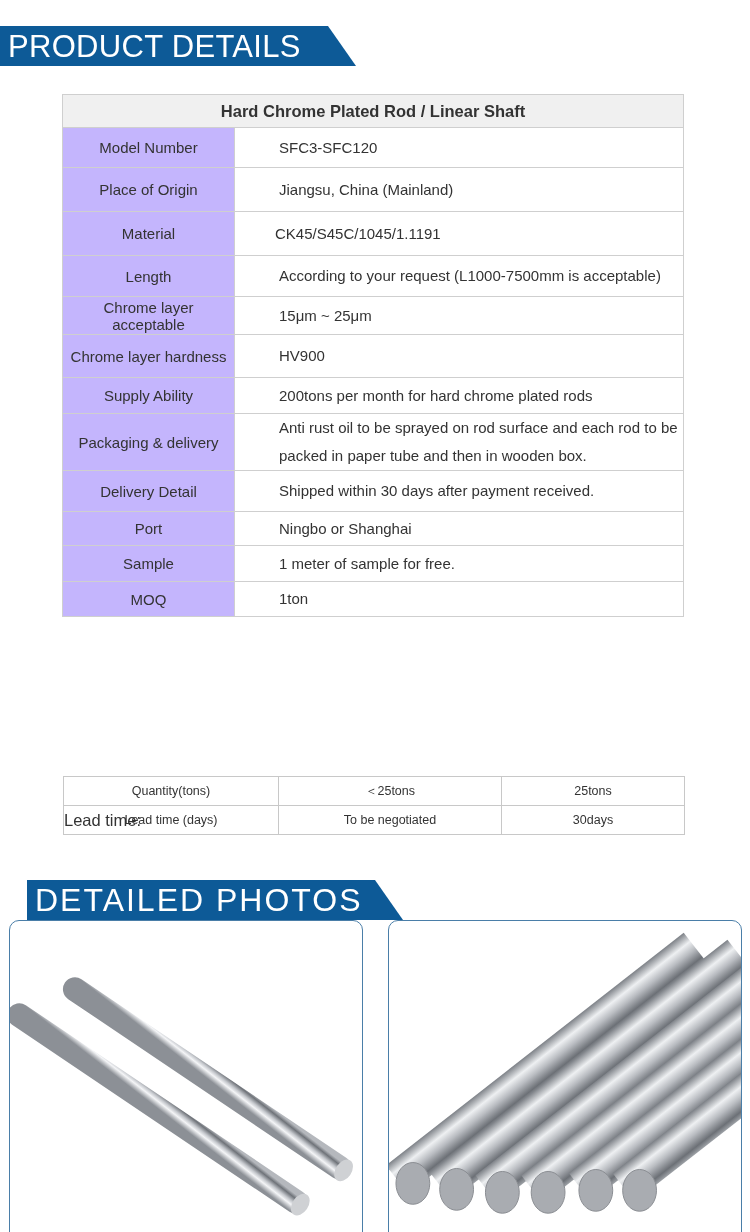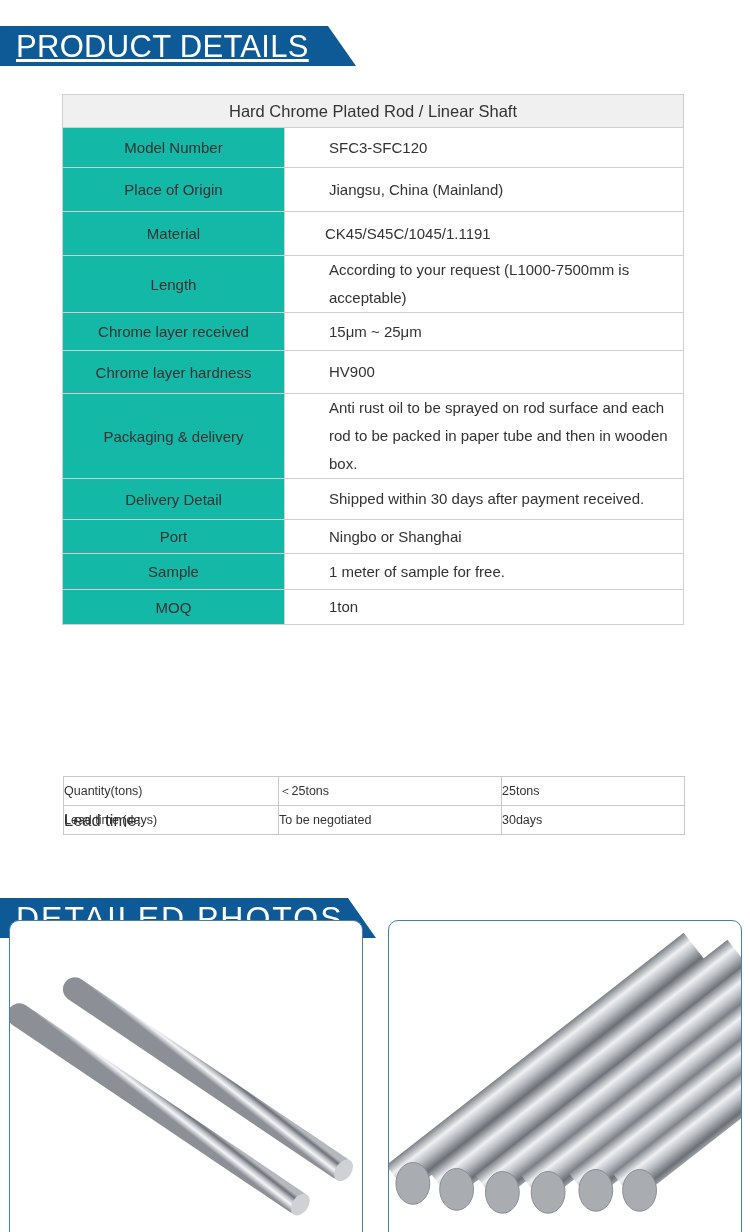--- a/index.html
+++ b/index.html
@@ -8,47 +8,47 @@
 
     .banner {
       position: absolute; left: 0; height: 40px;
       color: #ffffff;
       display: flex; align-items: center;
     }
     .banner .shape {
       position: absolute; left: 0; top: 0; height: 100%;
       background: #0d5a97;
     }
-    .banner .text { position: relative; padding-left: 16px; font-size: 31px; letter-spacing: 0.3px; line-height: 1; text-decoration: underline; }
+    .banner .text { position: relative; padding-left: 8px; font-size: 31px; letter-spacing: 0.3px; line-height: 1; }
     #banner-product { top: 26px; }
     #banner-product .shape { width: 356px; clip-path: polygon(0 0, 328px 0, 356px 40px, 0 40px); }
-    #banner-photos { top: 898px; }
+    #banner-photos { top: 880px; margin-left: 27px; }
     #banner-photos .shape { width: 376px; clip-path: polygon(0 0, 348px 0, 376px 40px, 0 40px); }
     #banner-photos .text { letter-spacing: 2px; font-size: 32px; }
 
     table.spec {
       position: absolute; left: 62px; top: 94px; width: 622px;
       border-collapse: collapse; font-size: 15px; color: #333;
     }
     table.spec td, table.spec th {
       border: 1px solid #cfcfcf;
     }
     table.spec th {
-      background: #f0f0f0; font-weight: normal; font-size: 16.5px; height: 33px; text-align: center;
-    }
-    table.spec td.label { width: 222px; background: #14b8a6; text-align: center; padding: 0 14px; }
+      background: #f0f0f0; font-weight: bold; font-size: 16.5px; height: 33px; text-align: center;
+    }
+    table.spec td.label { width: 172px; background: #c4b5fd; text-align: center; padding: 0 5px; }
     table.spec td.value { background: #ffffff; text-align: left; padding-left: 44px; line-height: 28px; border-radius: 7px; }
 
     .lead-title { position: absolute; left: 64px; top: 771px; font-size: 16.5px; color: #333; margin-top: 40px; }
 
     table.lead {
       position: absolute; left: 63px; top: 776px; width: 622px;
       border-collapse: collapse; font-size: 12.5px; color: #333;
     }
-    table.lead td { border: 1px solid #c8c8c8; text-align: left; height: 29px; }
+    table.lead td { border: 1px solid #c8c8c8; text-align: center; height: 29px; }
 
     .photo-card {
       position: absolute; top: 920px; height: 330px;
       border: 1.5px solid #4a7ea8; border-radius: 10px; background: #ffffff; overflow: hidden;
     }
     #photo-1 { left: 9px; width: 354px; }
     #photo-2 { left: 388px; width: 354px; }
     .photo-card svg { display: block; width: 100%; height: 100%; }
   </style>
 </head>
@@ -76,26 +76,30 @@
       </tr>
     <tr style="height:44px">
         <td class="label">Material</td>
         <td class="value" style="padding-left:40px">CK45/S45C/1045/1.1191</td>
       </tr>
     <tr style="height:41px">
         <td class="label">Length</td>
         <td class="value">According to your request (L1000-7500mm is acceptable)</td>
       </tr>
     <tr style="height:38px">
-        <td class="label">Chrome layer received</td>
+        <td class="label">Chrome layer acceptable</td>
         <td class="value">15μm ~ 25μm</td>
       </tr>
     <tr style="height:43px">
         <td class="label">Chrome layer hardness</td>
         <td class="value">HV900</td>
+      </tr>
+    <tr style="height:36px">
+        <td class="label">Supply Ability</td>
+        <td class="value">200tons per month for hard chrome plated rods</td>
       </tr>
     <tr style="height:57px">
         <td class="label">Packaging &amp; delivery</td>
         <td class="value" style="padding-right:0">Anti rust oil to be sprayed on rod surface and each rod to be packed in paper tube and then in wooden box.</td>
       </tr>
     <tr style="height:41px">
         <td class="label">Delivery Detail</td>
         <td class="value">Shipped within 30 days after payment received.</td>
       </tr>
     <tr style="height:34px">

